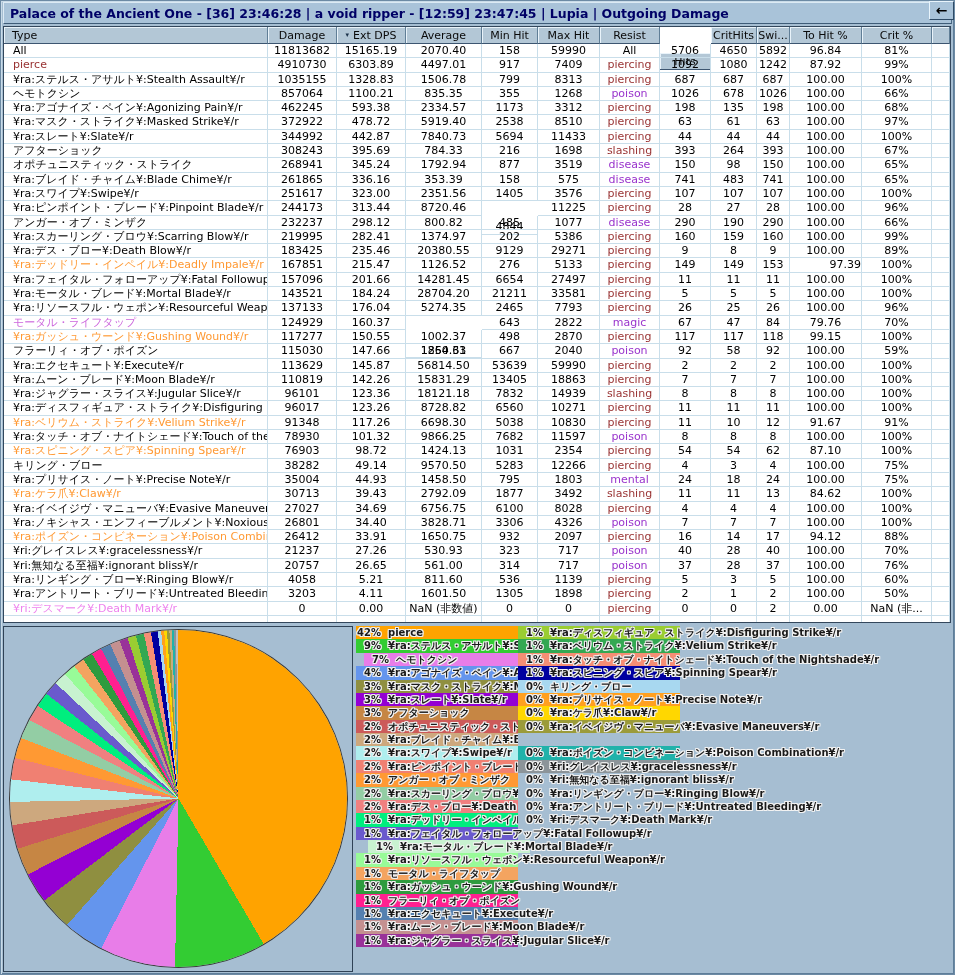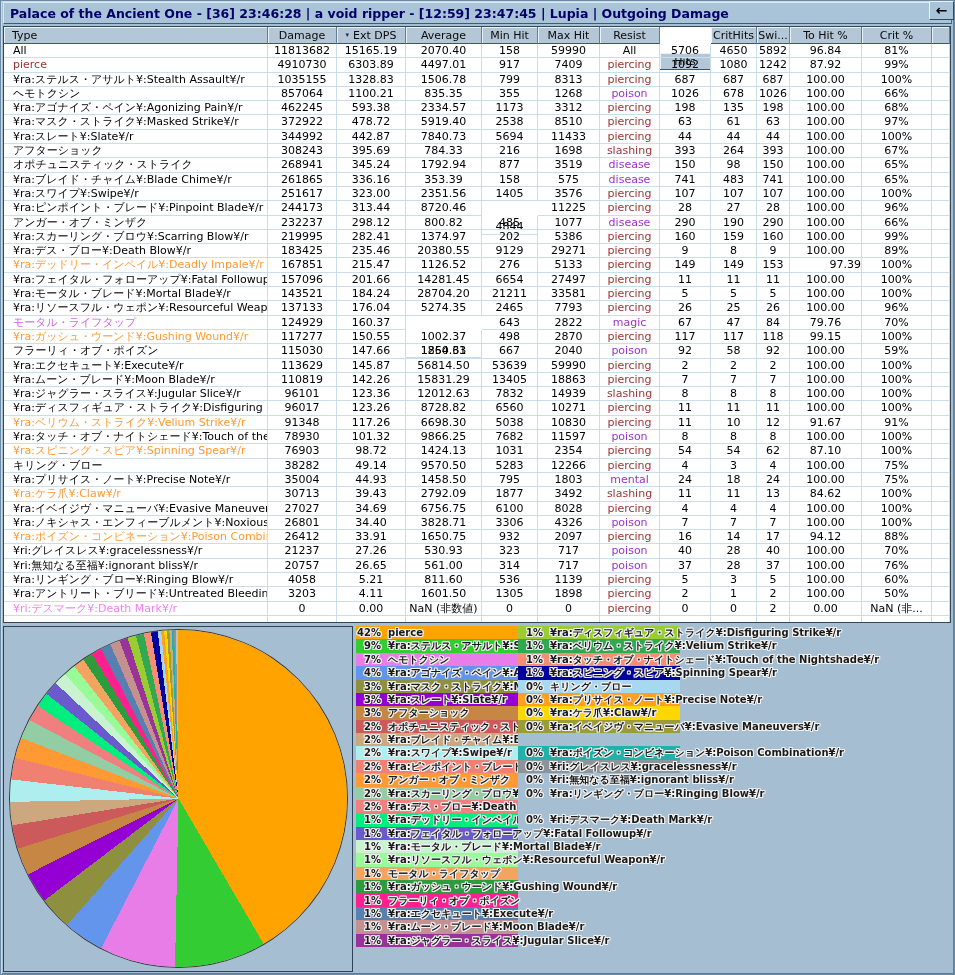--- a/index.html
+++ b/index.html
@@ -477,21 +477,21 @@
         <div class="td" style="width: 46px;">7</div>
         <div class="td" style="width: 33px;">7</div>
         <div class="td" style="width: 72px;">100.00</div>
         <div class="td" style="width: 70px;">100%</div>
         <div class="td" style="width: 16px; flex: 1 1 0%;"></div>
       </div>
       <div class="tr">
         <div class="td left" style="width: 264px;">¥ra:ジャグラー・スライス¥:Jugular Slice¥/r</div>
         <div class="td" style="width: 69px;">96101</div>
         <div class="td" style="width: 69px;">123.36</div>
-        <div class="td" style="width: 76px;">12012.63</div>
+        <div class="td" style="width: 76px;">18121.18</div>
         <div class="td" style="width: 56px;">7832</div>
         <div class="td" style="width: 62px;">14939</div>
         <div class="td" style="width: 60px; color: rgb(153, 51, 51);">slashing</div>
         <div class="td" style="width: 51px;">8</div>
         <div class="td" style="width: 46px;">8</div>
         <div class="td" style="width: 33px;">8</div>
         <div class="td" style="width: 72px;">100.00</div>
         <div class="td" style="width: 70px;">100%</div>
         <div class="td" style="width: 16px; flex: 1 1 0%;"></div>
       </div>
@@ -743,21 +743,21 @@
 </div>
 <div class="legend">
     <div class="lg-cell clip" style="left: 0px; top: 0px;">
       <div class="lg-bar" style="background: rgb(255, 163, 0);"></div>
       <div class="lg-txt"><span class="lg-pct">42%</span><span>pierce</span></div>
     </div>
     <div class="lg-cell clip" style="left: 0px; top: 13.375px;">
       <div class="lg-bar" style="background: rgb(51, 204, 51);"></div>
       <div class="lg-txt"><span class="lg-pct">9%</span><span>¥ra:ステルス・アサルト¥:Stealth Assault¥/r</span></div>
     </div>
-    <div class="lg-cell clip" style="left: 0px; top: 26.75px;">
+    <div class="lg-cell clip" style="left: 8px; top: 26.75px;">
       <div class="lg-bar" style="background: rgb(232, 125, 232);"></div>
       <div class="lg-txt"><span class="lg-pct">7%</span><span>ヘモトクシン</span></div>
     </div>
     <div class="lg-cell clip" style="left: 0px; top: 40.125px;">
       <div class="lg-bar" style="background: rgb(100, 149, 237);"></div>
       <div class="lg-txt"><span class="lg-pct">4%</span><span>¥ra:アゴナイズ・ペイン¥:Agonizing Pain¥/r</span></div>
     </div>
     <div class="lg-cell clip" style="left: 0px; top: 53.5px;">
       <div class="lg-bar" style="background: rgb(143, 143, 64);"></div>
       <div class="lg-txt"><span class="lg-pct">3%</span><span>¥ra:マスク・ストライク¥:Masked Strike¥/r</span></div>
@@ -799,21 +799,21 @@
       <div class="lg-txt"><span class="lg-pct">2%</span><span>¥ra:デス・ブロー¥:Death Blow¥/r</span></div>
     </div>
     <div class="lg-cell clip" style="left: 0px; top: 187.25px;">
       <div class="lg-bar" style="background: rgb(0, 238, 126);"></div>
       <div class="lg-txt"><span class="lg-pct">1%</span><span>¥ra:デッドリー・インペイル¥:Deadly Impale¥/r</span></div>
     </div>
     <div class="lg-cell" style="left: 0px; top: 200.625px;">
       <div class="lg-bar" style="background: rgb(106, 90, 205);"></div>
       <div class="lg-txt"><span class="lg-pct">1%</span><span>¥ra:フェイタル・フォローアップ¥:Fatal Followup¥/r</span></div>
     </div>
-    <div class="lg-cell" style="left: 0px; top: 214px; border-radius: 6px;">
+    <div class="lg-cell" style="left: 12px; top: 214px; border-radius: 6px;">
       <div class="lg-bar" style="background: rgb(200, 242, 208);"></div>
       <div class="lg-txt"><span class="lg-pct">1%</span><span>¥ra:モータル・ブレード¥:Mortal Blade¥/r</span></div>
     </div>
     <div class="lg-cell" style="left: 0px; top: 227.375px;">
       <div class="lg-bar" style="background: rgb(152, 251, 152);"></div>
       <div class="lg-txt"><span class="lg-pct">1%</span><span>¥ra:リソースフル・ウェポン¥:Resourceful Weapon¥/r</span></div>
     </div>
     <div class="lg-cell" style="left: 0px; top: 240.75px;">
       <div class="lg-bar" style="background: rgb(244, 164, 96);"></div>
       <div class="lg-txt"><span class="lg-pct">1%</span><span>モータル・ライフタップ</span></div>
@@ -877,16 +877,19 @@
     <div class="lg-cell" style="left: 162px; top: 133.75px;">
       <div class="lg-bar" style="background: rgb(140, 148, 153);"></div>
       <div class="lg-txt"><span class="lg-pct">0%</span><span>¥ri:グレイスレス¥:gracelessness¥/r</span></div>
     </div>
     <div class="lg-cell" style="left: 162px; top: 147.125px;">
       <div class="lg-txt"><span class="lg-pct">0%</span><span>¥ri:無知なる至福¥:ignorant bliss¥/r</span></div>
     </div>
     <div class="lg-cell" style="left: 162px; top: 160.5px;">
       <div class="lg-txt"><span class="lg-pct">0%</span><span>¥ra:リンギング・ブロー¥:Ringing Blow¥/r</span></div>
     </div>
+    <div class="lg-cell" style="left: 162px; top: 173.875px;">
+      <div class="lg-txt"><span class="lg-pct">0%</span><span>¥ra:アントリート・ブリード¥:Untreated Bleeding¥/r</span></div>
+    </div>
     <div class="lg-cell" style="left: 162px; top: 187.25px;">
       <div class="lg-txt"><span class="lg-pct">0%</span><span>¥ri:デスマーク¥:Death Mark¥/r</span></div>
     </div>
   </div>
 
 </body></html>

